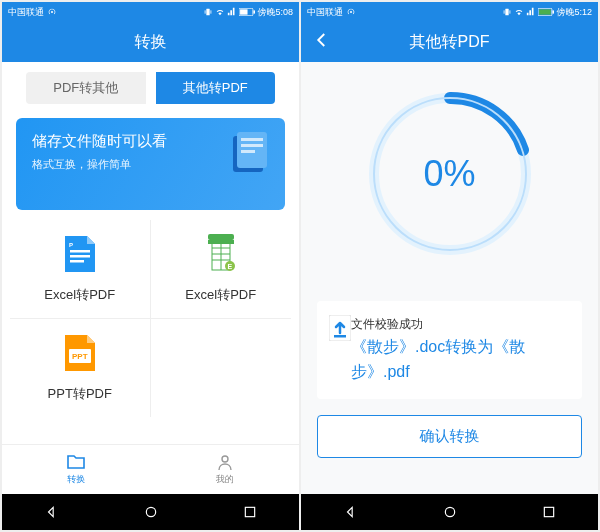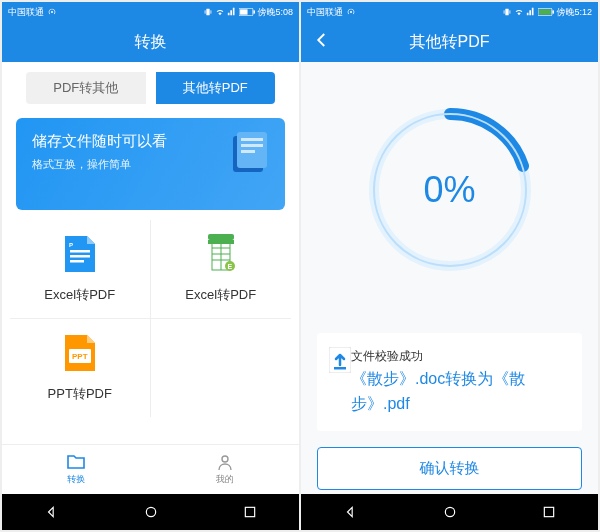--- a/index.html
+++ b/index.html
@@ -43,21 +43,21 @@
   .progress-wrap { flex: 1; display: flex; align-items: center; justify-content: center; flex-direction: column; background: #f8f9fa; }
   .progress-circle { width: 176px; height: 176px; position: relative; display: flex; align-items: center; justify-content: center; }
   .progress-text { font-size: 36px; color: #1e88e5; font-weight: 400; }
   
   .file-card { margin: 14px 16px 0; background: #fff; border-radius: 4px; padding: 14px 12px; display: flex; align-items: flex-start; }
   .file-icon { width: 22px; height: 26px; flex-shrink: 0; }
   .file-info { font-size: 12px; line-height: 1.6; }
   .file-title { color: #333; }
   .file-path { color: #1e88e5; font-size: 16px; }
   
-  .confirm-btn { margin: 16px 16px 4px; border: 1px solid #1e88e5; color: #1e88e5; background: #fff; text-align: center; padding: 11px 0; border-radius: 4px; font-size: 15px; cursor: pointer; }
+  .confirm-btn { margin: 16px 16px 36px; border: 1px solid #1e88e5; color: #1e88e5; background: #fff; text-align: center; padding: 11px 0; border-radius: 4px; font-size: 15px; cursor: pointer; }
   
   .right-body { background: #f8f9fa; flex: 1; display: flex; flex-direction: column; }
 </style>
 </head>
 <body>
 
 <div class="phone">
   <div class="status-bar">
     <div class="status-left">
       <span>中国联通</span>

